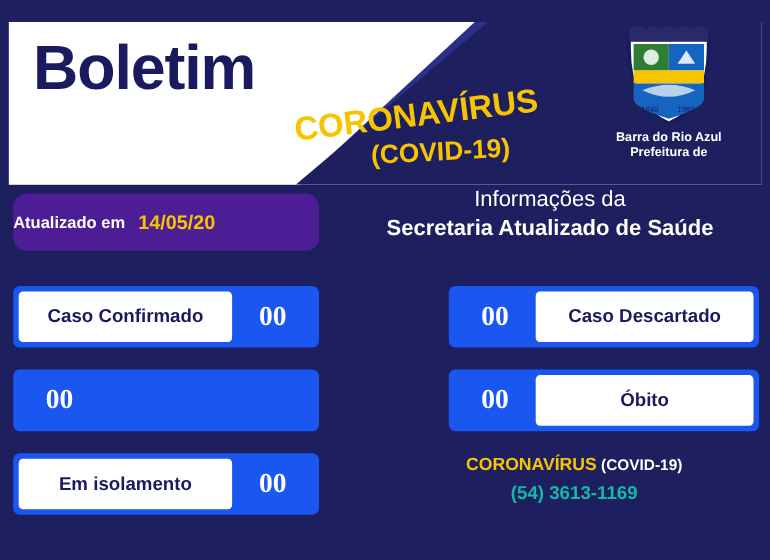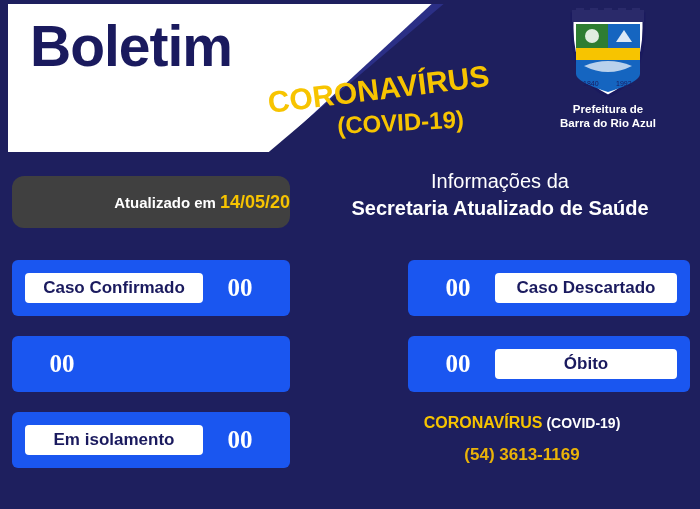--- a/index.html
+++ b/index.html
@@ -12,21 +12,21 @@
     background: #1e1f5e;
     font-family: "Liberation Sans", sans-serif;
     overflow: hidden;
     position: relative;
   }
 
   
   .header {
     position: absolute;
     left: 8px;
-    top: 4px;
+    top: 20px;
     width: 684px;
     height: 148px;
     background: #ffffff;
     overflow: hidden;
   }
   .header-blue-wedge {
     position: absolute;
     right: 0;
     top: 0;
     width: 420px;
@@ -107,26 +107,26 @@
     margin-top: 2px;
   }
 
   
   .updated-pill {
     position: absolute;
     left: 12px;
     top: 176px;
     width: 278px;
     height: 52px;
-    background: #404040;
+    background: #4c1d95;
     border-radius: 12px;
     display: flex;
     align-items: center;
-    justify-content: flex-end;
-    gap: 4px;
+    justify-content: flex-start;
+    gap: 12px;
   }
   .updated-label {
     color: #ffffff;
     font-size: 15px;
     font-weight: bold;
   }
   .updated-date {
     color: #f7c400;
     font-size: 18px;
     font-weight: bold;
@@ -146,21 +146,21 @@
   .info-heading .l2 { font-size: 20px; font-weight: bold; }
 
   
   .card {
     position: absolute;
     height: 56px;
     background: #1a56f0;
     border-radius: 6px;
     display: flex;
     align-items: center;
-    padding: 13px;
+    padding: 5px;
     box-sizing: border-box;
   }
   .card-label {
     background: #ffffff;
     color: #1a1a5e;
     font-size: 17px;
     font-weight: bold;
     border-radius: 4px;
     height: 100%;
     display: flex;
@@ -194,21 +194,21 @@
     top: 412px;
     width: 340px;
     text-align: center;
     color: #f7c400;
     font-weight: bold;
     line-height: 1.4;
   }
   .contact .cl1 { font-size: 16px; }
   .contact .cl2 { font-size: 16px; }
   .contact .cl2 .small { font-size: 14px; color: #ffffff; }
-  .contact .cl3 { font-size: 17px; color: #eab308; margin-top: 9px; }
+  .contact .cl3 { font-size: 17px; color: #14b8a6; margin-top: 3px; }
 </style>
 </head>
 <body>
 
 <div class="header">
   <div class="header-blue-wedge"></div>
   <div class="header-blue-wedge2"></div>
 
   <div class="title-boletim">Boletim</div>
   <div class="title-corona">CORONAVÍRUS</div>
@@ -232,22 +232,22 @@
       <path d="M10 52 H74 V66 Q74 74 42 84 Q10 74 10 66 Z" fill="#1565c0"></path>
 
       <circle cx="26" cy="28" r="7" fill="#ffffff" opacity="0.85"></circle>
       <path d="M50 34 L58 22 L66 34 Z" fill="#ffffff" opacity="0.85"></path>
       <path d="M18 58 Q42 48 66 58 Q42 70 18 58 Z" fill="#ffffff" opacity="0.7"></path>
 
       <text x="17" y="78" font-size="7" fill="#1a1a5e" font-family="Liberation Sans, sans-serif">1840</text>
       <text x="50" y="78" font-size="7" fill="#1a1a5e" font-family="Liberation Sans, sans-serif">1992</text>
     </svg>
     <div class="crest-label">
+      <div>Barra do Rio Azul</div>
       <div>Prefeitura de</div>
-      <div>Barra do Rio Azul</div>
     </div>
   </div>
 </div>
 
 <div class="updated-pill">
   <span class="updated-label">Atualizado em</span>
   <span class="updated-date">14/05/20</span>
 </div>
 
 <div class="info-heading">

